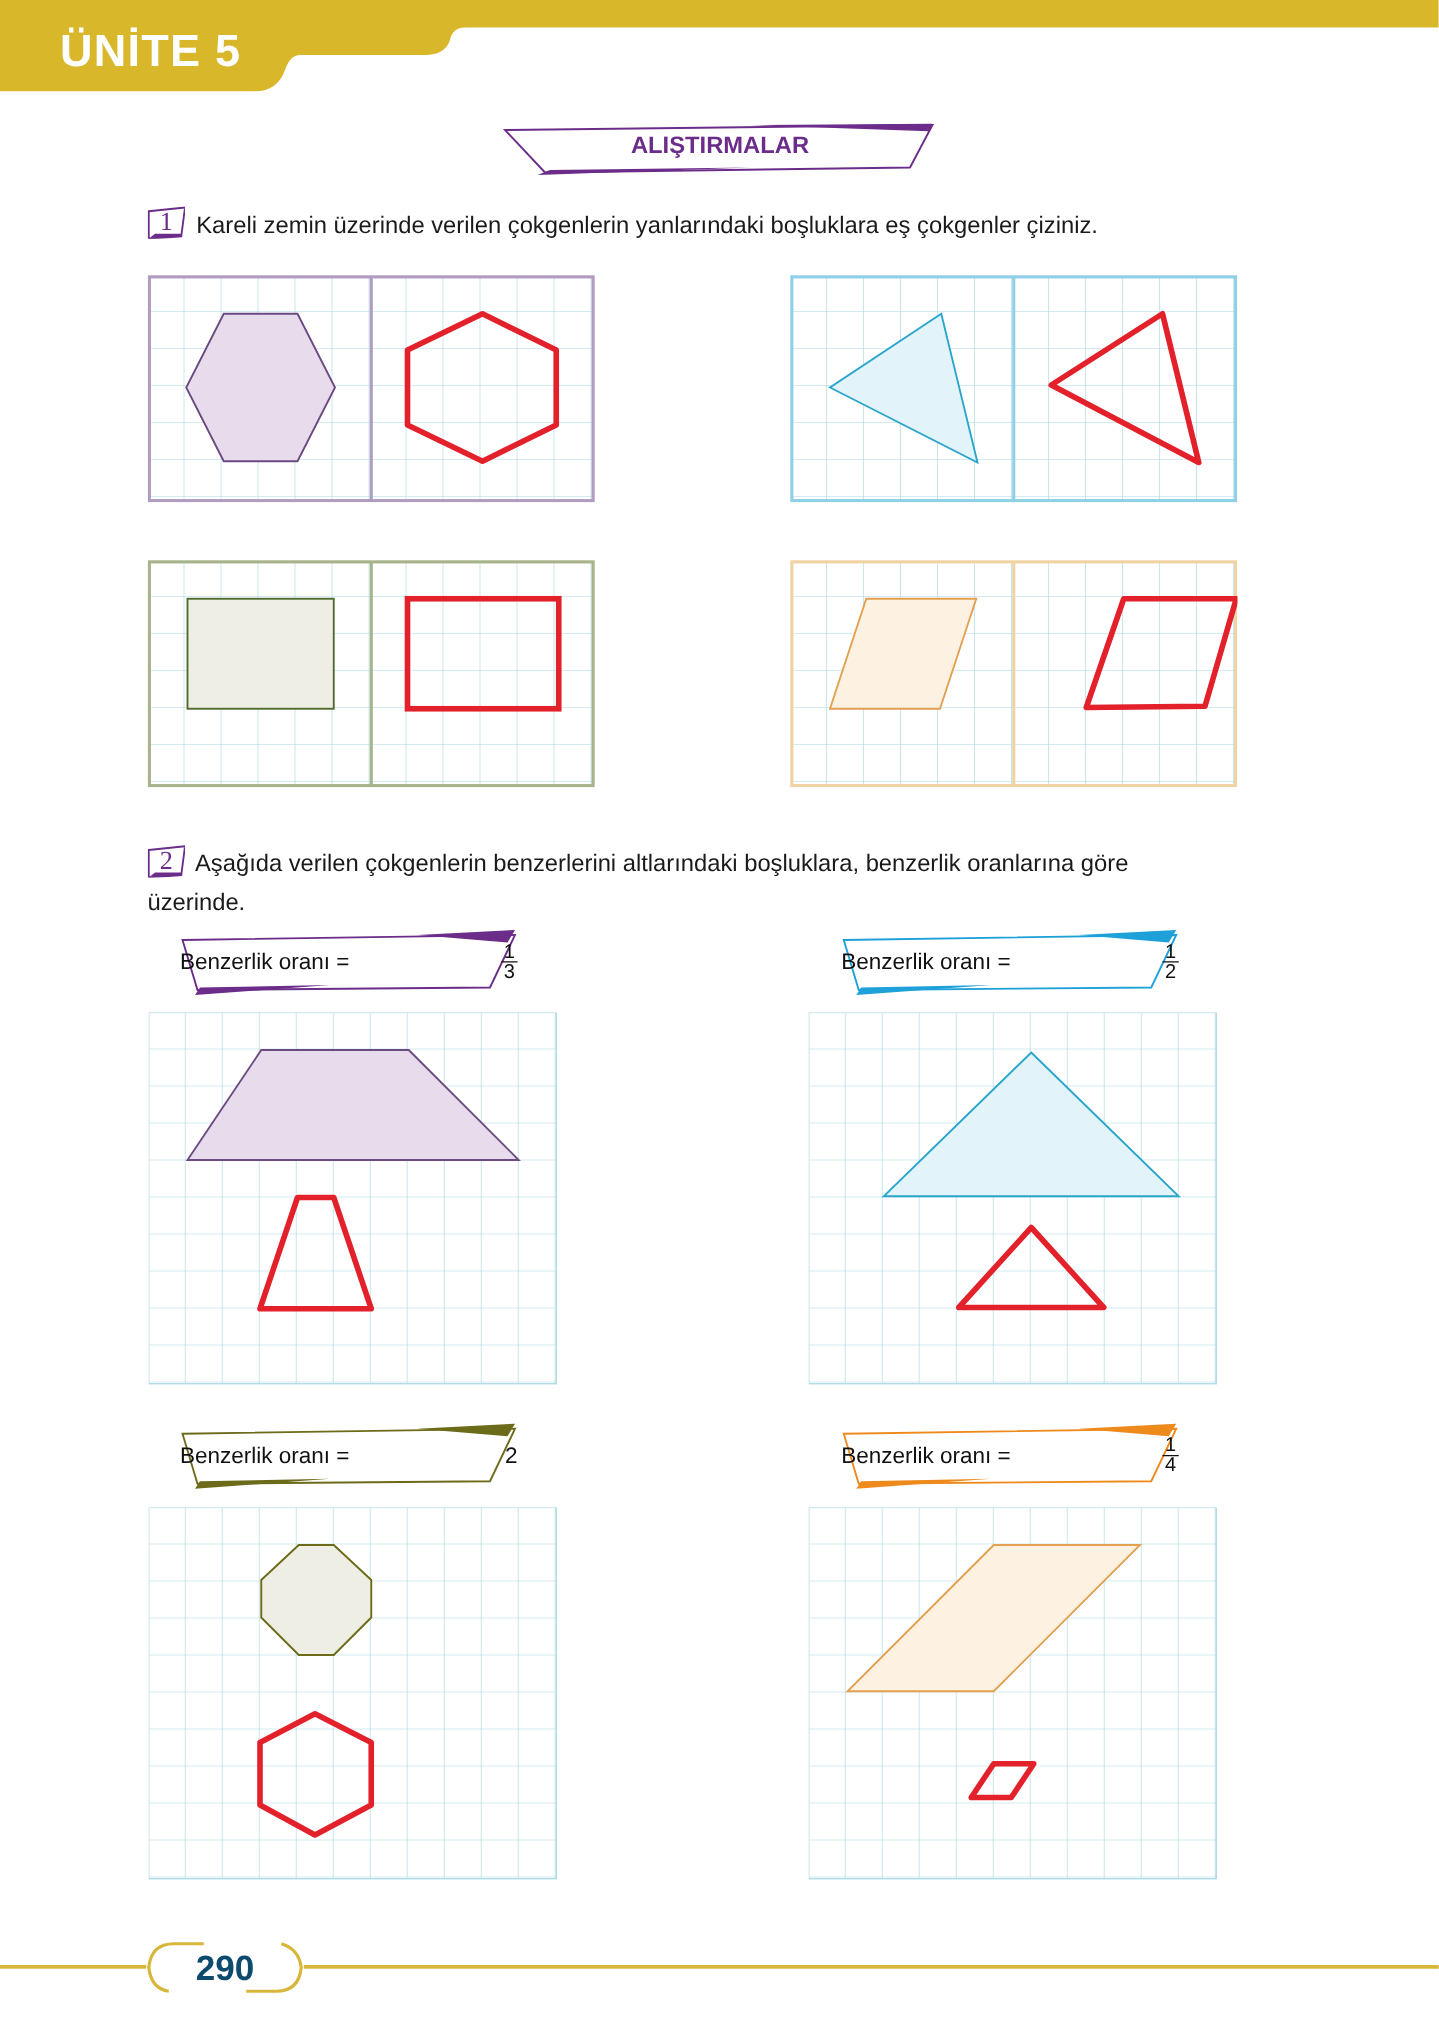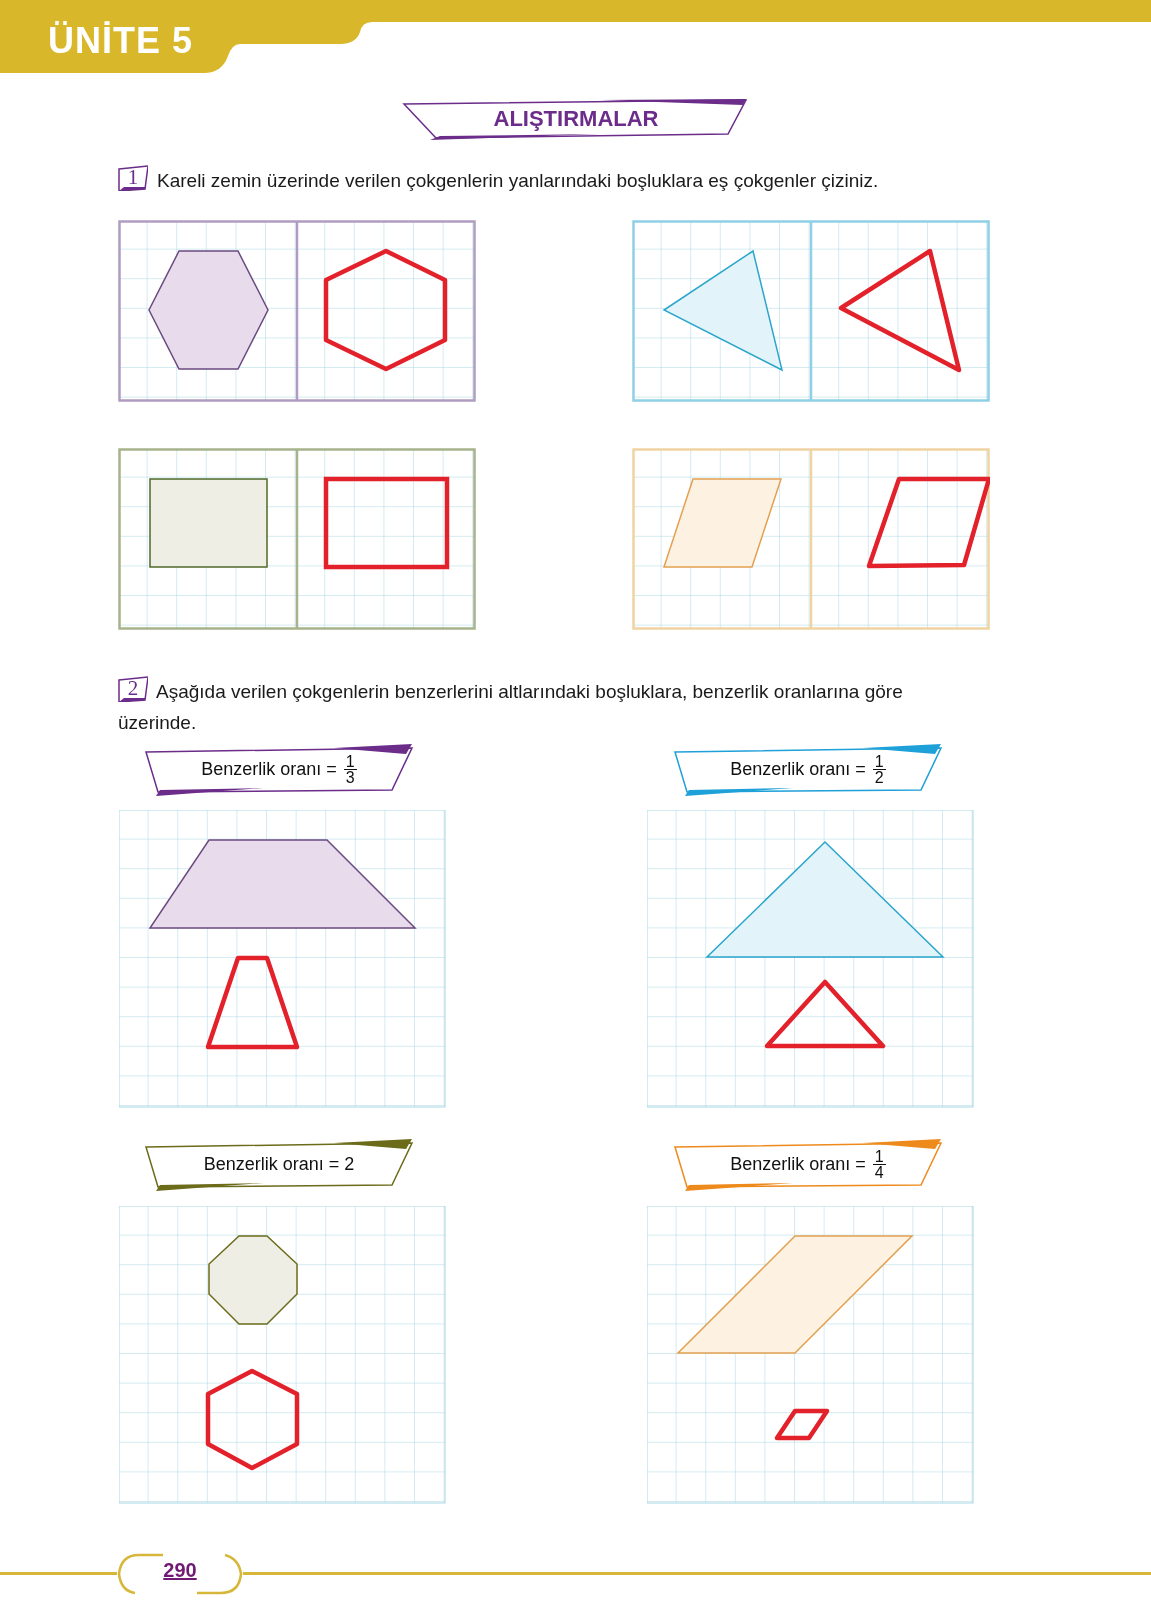--- a/index.html
+++ b/index.html
@@ -1,32 +1,32 @@
 <!DOCTYPE html>
 <html><head>
 <meta charset="utf-8">
 <style>
   html,body{margin:0;padding:0;background:#fff;}
   body{width:1151px;height:1624px;position:relative;overflow:hidden;font-family:"Liberation Sans",sans-serif;color:#111;}
   .abs{position:absolute;}
   .unit-banner{left:0;top:0;width:1151px;height:75px;}
   .unit-label{position:absolute;left:48px;top:20px;font-family:"Liberation Sans",sans-serif;font-weight:bold;font-size:36px;color:#fff;letter-spacing:1px;}
   .section-title{position:absolute;left:404px;top:98px;width:344px;height:44px;}
-  .section-title-text{position:absolute;left:0;top:8px;width:344px;text-align:center;font-weight:bold;font-size:22px;color:#6b2c8a;}
+  .section-title-text{position:absolute;left:0;top:8px;width:344px;text-align:center;font-weight:bold;font-size:19px;color:#6b2c8a;}
   .q-num{position:absolute;width:30px;height:26px;}
   .q-num-text{position:absolute;left:0;top:1px;width:28px;text-align:center;font-family:"Liberation Serif",serif;font-size:21px;color:#6b2c8a;}
   .q-text{position:absolute;font-weight:normal;font-size:19px;color:#1a1a1a;line-height:31px;}
   .grid-svg{position:absolute;}
   .ratio-banner{position:absolute;width:270px;height:56px;}
-  .ratio-text{position:absolute;left:0;top:0;width:270px;height:52px;display:flex;align-items:center;justify-content:center;font-size:18px;color:#111;}
+  .ratio-text{position:absolute;left:0;top:0;width:270px;height:52px;display:flex;align-items:center;justify-content:space-between;font-size:18px;color:#111;}
   .frac{display:inline-flex;flex-direction:column;align-items:center;margin-left:7px;font-size:16px;line-height:15px;}
   .frac .num{border-bottom:1px solid #111;padding:0 2px;}
   .footer-line{position:absolute;left:0;top:1572px;width:1151px;height:3px;background:#d7b73a;}
   .page-num-box{position:absolute;left:117px;top:1553px;width:126px;height:42px;background:#fff;}
-  .page-num{position:absolute;left:0;top:6px;width:126px;text-align:center;font-weight:bold;font-size:20px;color:#701a75;text-decoration:underline;}
+  .page-num{position:absolute;left:0;top:6px;width:126px;text-align:center;font-weight:bold;font-size:28px;color:#0c4a6e;}
 </style>
 </head>
 <body>
 
 <svg class="abs unit-banner" viewBox="0 0 1151 75" width="1151" height="75">
   <path d="M0 0 H1151 V22 H372 Q362 22 360 32 Q356 44 340 44 H240 Q232 44 228 56 Q222 73 204 73 H0 Z" fill="#d9b72a"></path>
 </svg>
 <div class="unit-label">ÜNİTE 5</div>
 
 <svg class="abs" style="left:400px;top:96px" width="350" height="48">

